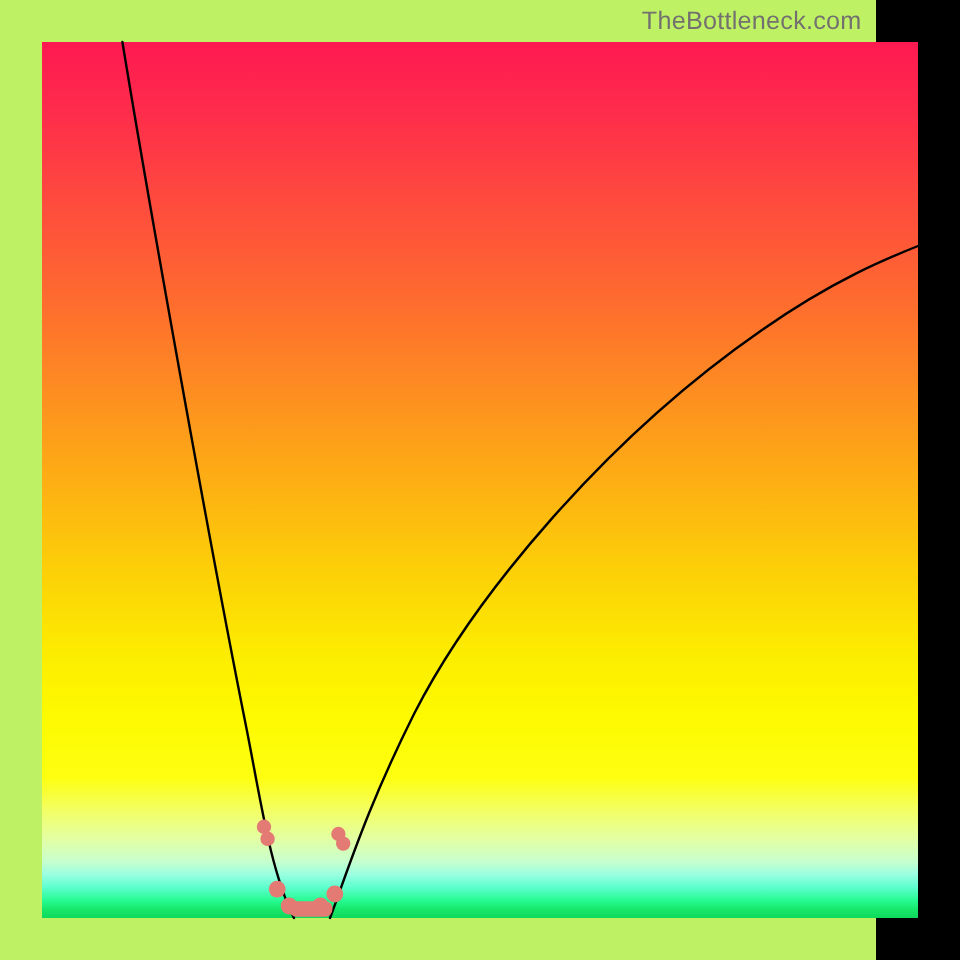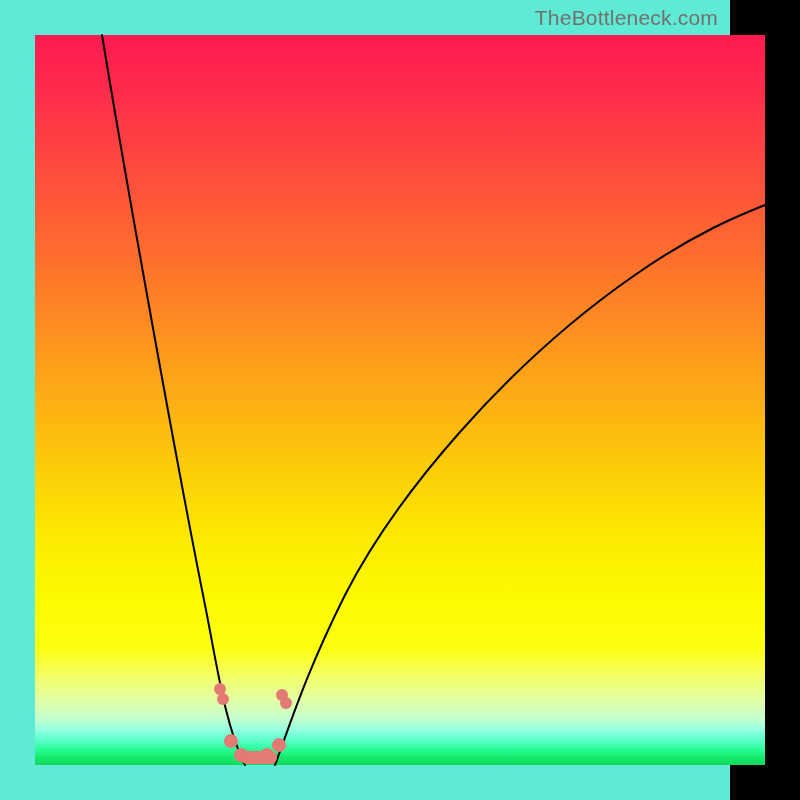--- a/index.html
+++ b/index.html
@@ -7,21 +7,21 @@
     padding: 0;
     width: 800px;
     height: 800px;
     background: #000000;
     overflow: hidden;
   }
   .stage {
     position: relative;
     width: 730px;
     height: 800px;
-    background: #5eead4;
+    background: #bef264;
   }
   .watermark {
     position: absolute;
     top: 6px;
     right: 12px;
     font-family: Arial, Helvetica, sans-serif;
     font-size: 21px;
     font-weight: 400;
     color: #73706f;
     letter-spacing: 0.2px;

